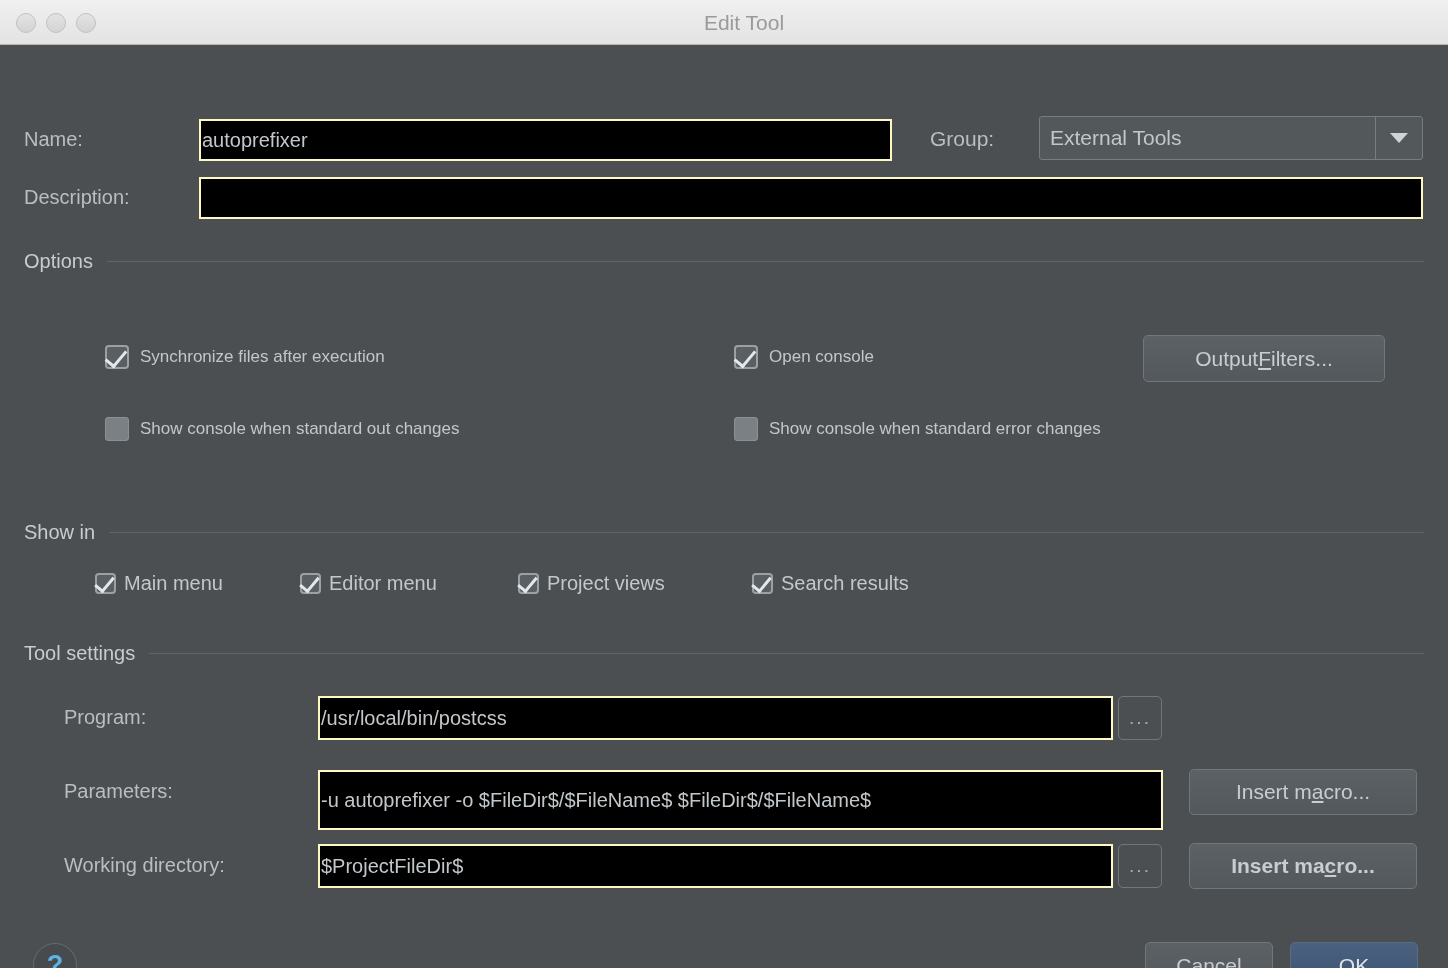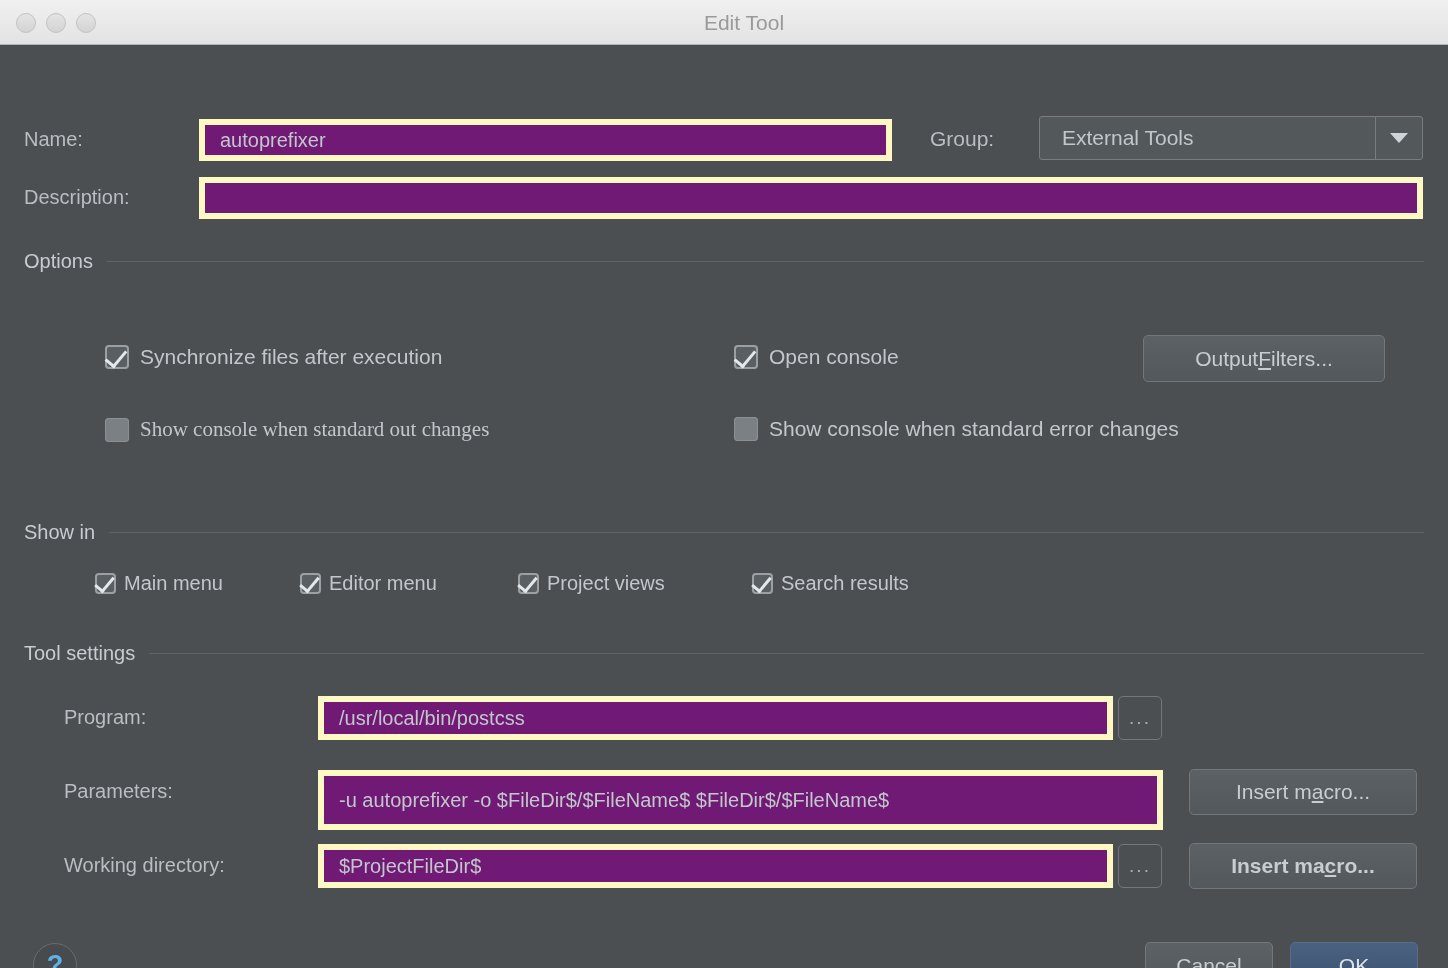--- a/index.html
+++ b/index.html
@@ -61,41 +61,40 @@
   }
 
   .label {
     font-size: 20px;
     color: #b9bec2;
     white-space: nowrap;
   }
 
   
   .textfield {
-    background: #701a75;
-    border: 6px solid #fef9c3;
+    background: #000000;
+    border: 2px solid #fef9c3;
     box-sizing: border-box;
     font-size: 20px;
     color: #c2c7cb;
     display: flex;
     align-items: center;
-    padding: 0 15px;
+    padding: 0 1px;
     white-space: nowrap;
     overflow: hidden;
   }
 
   
   .combo {
     display: flex;
     background: #53585b;
     border: 1px solid #787d81;
     border-radius: 3px;
     box-sizing: border-box;
     overflow: hidden;
-    padding-left: 12px;
   }
   .combo-value {
     flex: 1;
     font-size: 21px;
     color: #c2c7cb;
     display: flex;
     align-items: center;
     padding: 0 10px;
     white-space: nowrap;
   }
@@ -160,21 +159,21 @@
     position: absolute;
     left: 5px;
     top: 1px;
     width: 9px;
     height: 18px;
     border: solid #e3e8ec;
     border-width: 0 3px 3px 0;
     transform: rotate(40deg);
   }
   .cb .cb-label {
-    font-size: 21px;
+    font-size: 17px;
     color: #c2c7cb;
   }
   .cb.small .box { width: 21px; height: 21px; margin-right: 8px; }
   .cb.small .box::after { left: 4px; top: 0px; width: 8px; height: 16px; border-width: 0 3px 3px 0; }
   .cb.small .cb-label { font-size: 20px; }
 
   
   .btn {
     position: absolute;
     background: linear-gradient(to bottom, #5c6165 0%, #53585c 100%);
@@ -265,21 +264,21 @@
   <div class="cb checked" style="left:105px; top:300px;">
     <span class="box"></span>
     <span class="cb-label">Synchronize files after execution</span>
   </div>
 
   <div class="cb checked" style="left:734px; top:300px;">
     <span class="box"></span>
     <span class="cb-label">Open console</span>
   </div>
 
-  <div class="cb" style="left:105px; top:372px;font-family:Liberation Serif, serif;">
+  <div class="cb" style="left:105px; top:372px;">
     <span class="box"></span>
     <span class="cb-label">Show console when standard out changes</span>
   </div>
 
   <div class="cb" style="left:734px; top:372px;">
     <span class="box"></span>
     <span class="cb-label">Show console when standard error changes</span>
   </div>
 
   <div class="btn" style="left:1143px; top:290px; width:242px; height:47px;">

